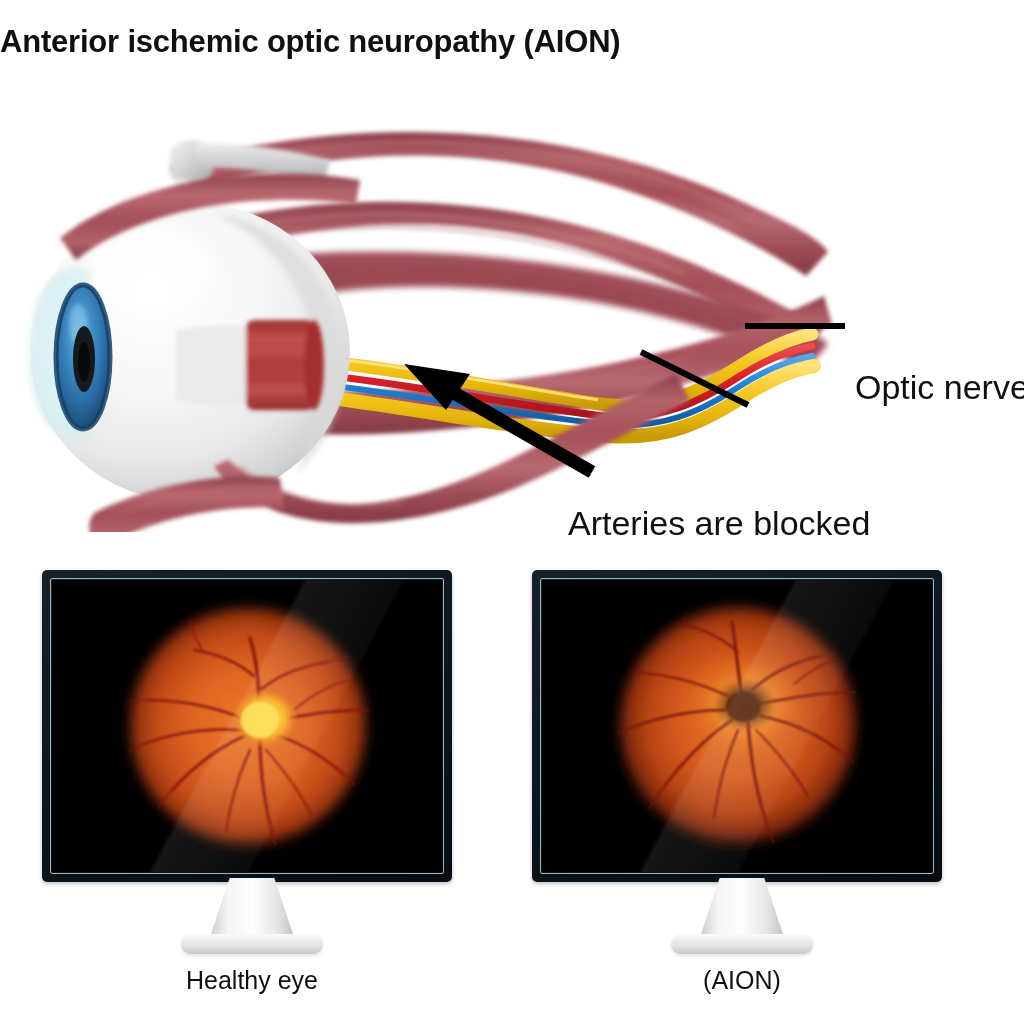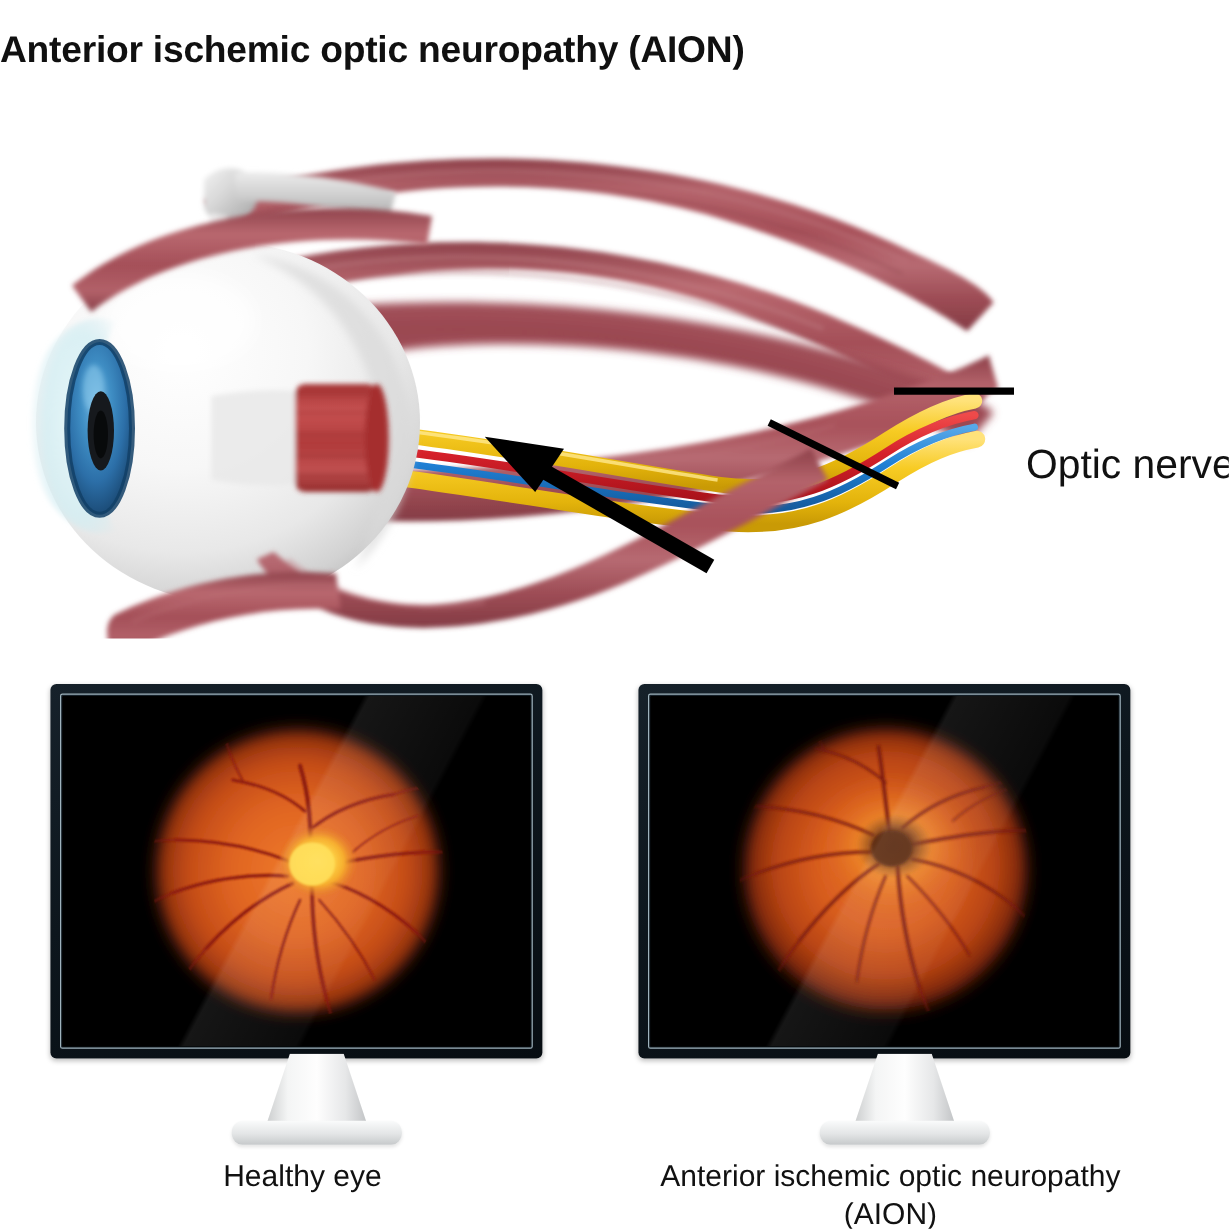--- a/index.html
+++ b/index.html
@@ -71,21 +71,20 @@
     left: 0;
     top: 560px;
     width: 1024px;
     height: 464px;
   }
   .monitor-unit {
     position: absolute;
     top: 0;
     width: 420px;
     height: 464px;
-    padding-left: 24px;
   }
   #monitor-healthy { left: 42px; }
   #monitor-aion  { left: 532px; }
 
   .monitor-frame {
     position: absolute;
     left: 0;
     top: 10px;
     width: 410px;
     height: 312px;
@@ -363,20 +362,21 @@
         <line x1="592" y1="410" x2="440" y2="323" stroke="#000000" stroke-width="13"></line>
         <polygon points="404,302 470,312 446,348" fill="#000000"></polygon>
       </g>
     </g>
   </svg>
 
   <div class="callout" id="label-optic-nerve">Optic nerve</div>
 
 
   <div class="callout" id="label-blocked">
+    <span class="ln ln1">Arteries are blocked</span>
   </div>
 </div>
 
 <div id="monitors">
 
   <div class="monitor-unit" id="monitor-healthy">
     <div class="monitor-frame">
       <div class="screen">
         <svg class="fundus-svg" viewBox="0 0 390 292">
           <defs>
@@ -514,17 +514,16 @@
           <ellipse cx="201" cy="127" rx="17" ry="15" fill="#59270f" fill-opacity="0.9" filter="url(#aBlurSm)"></ellipse>
           <circle cx="196" cy="146" r="123" fill="none" stroke="#000000" stroke-width="14" stroke-opacity="0.38" filter="url(#aBlur)"></circle>
         </svg>
         <div class="screen-glare"></div>
       </div>
       <div class="monitor-inner-edge"></div>
     </div>
     <div class="stand-neck"></div>
     <div class="stand-base"></div>
     <div class="monitor-caption">
-      <span class="ln">Anterior ischemic optic neuropathy</span>
       <span class="ln">(AION)</span>
     </div>
   </div>
 </div>
 
 </body></html>

